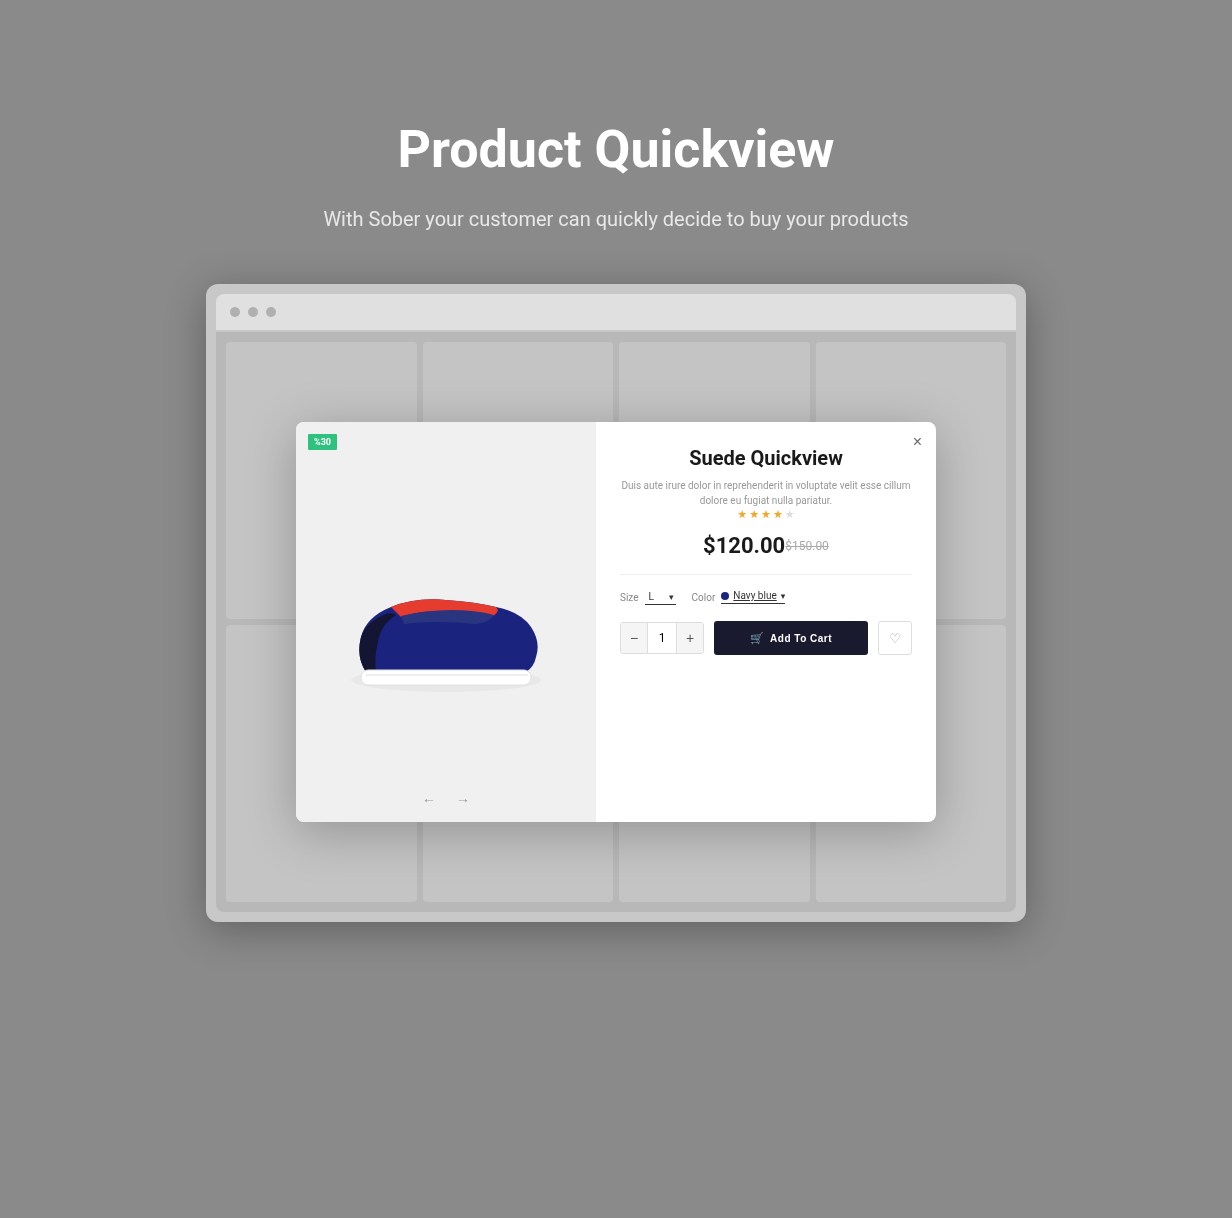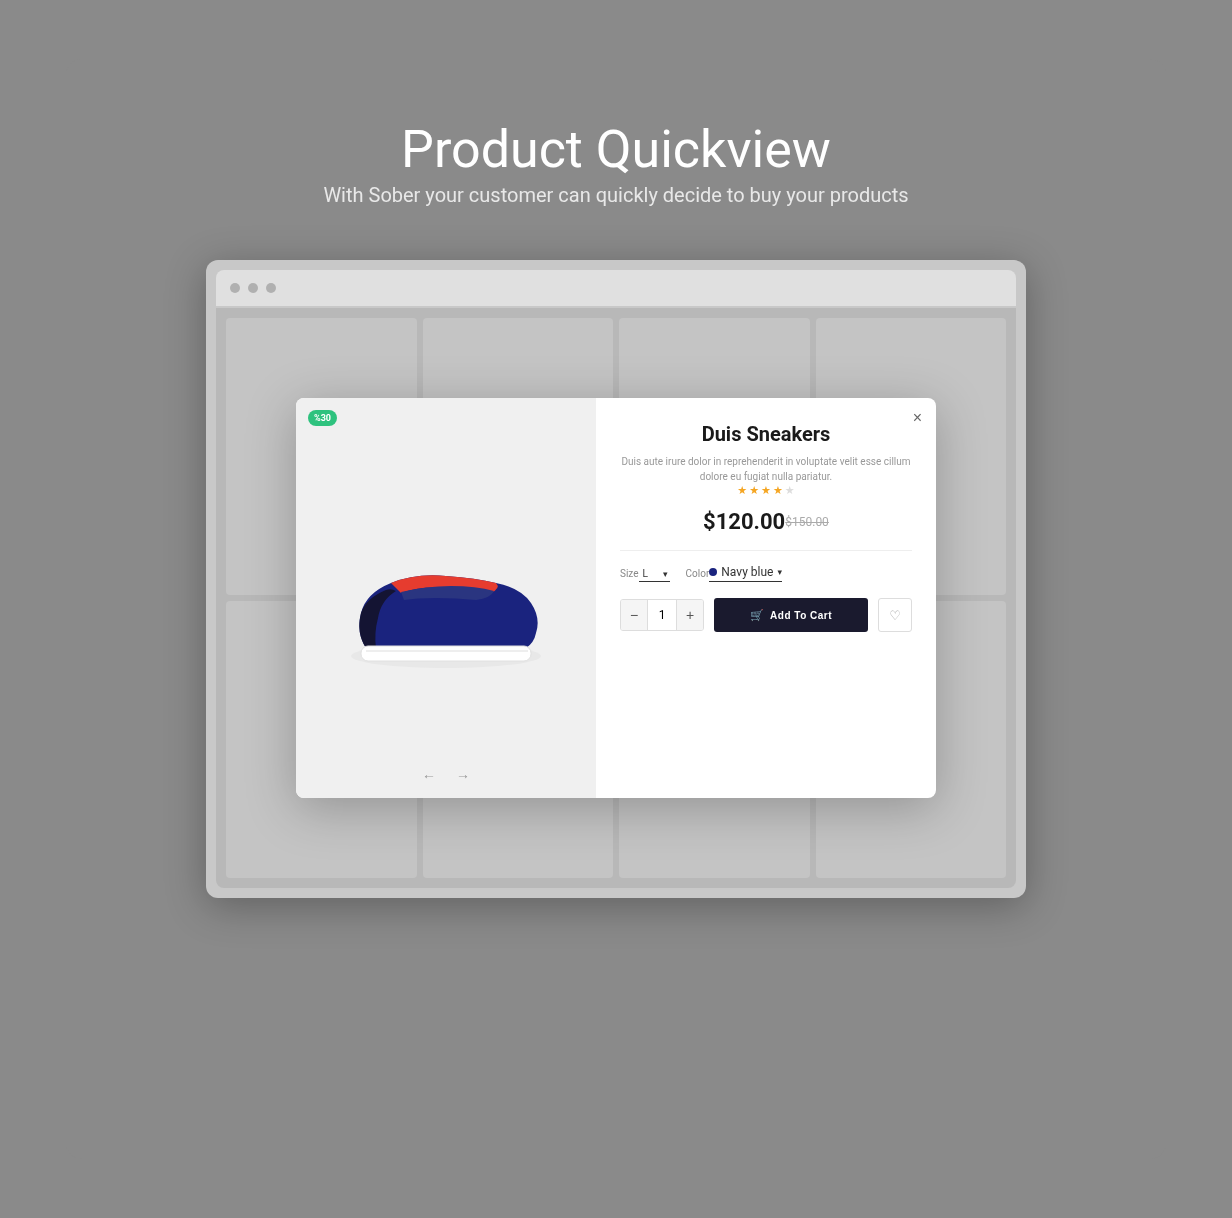--- a/index.html
+++ b/index.html
@@ -20,23 +20,24 @@
       background-color: #8a8a8a;
       border-radius: 16px;
       display: flex;
       flex-direction: column;
       align-items: center;
       padding: 60px 40px 60px;
     }
 
     .page-title {
       font-size: 52px;
-      font-weight: 400;
+      font-weight: 700;
       color: #ffffff;
       text-align: center;
+      margin-bottom: 24px;
     }
 
     .page-subtitle {
       font-size: 20px;
       color: #e8e8e8;
       text-align: center;
       max-width: 600px;
       line-height: 1.5;
       margin-bottom: 50px;
     }
@@ -129,21 +130,21 @@
 
     .sale-badge {
       position: absolute;
       top: 12px;
       left: 12px;
       background: #2ec27e;
       color: white;
       font-size: 9px;
       font-weight: 700;
       padding: 3px 6px;
-      border-radius: 8px;
+      border-radius: 1px;
     }
 
     .product-image-placeholder {
       width: 220px;
       height: 170px;
       display: flex;
       align-items: center;
       justify-content: center;
     }
 
@@ -250,20 +251,21 @@
     .options-row {
       display: flex;
       align-items: center;
       gap: 16px;
       margin-bottom: 16px;
     }
 
     .option-group {
       display: flex;
       align-items: center;
+      gap: 6px;
     }
 
     .option-label {
       font-size: 10px;
       color: #888;
     }
 
     .option-select {
       font-size: 10px;
       color: #333;
@@ -308,22 +310,23 @@
 
     .color-dot {
       width: 8px;
       height: 8px;
       border-radius: 50%;
       background: #1a237e;
       margin-right: 4px;
     }
 
     .color-value {
-      font-size: 12px;
+      font-size: 10px;
       color: #333;
+      text-decoration: underline;
     }
 
     .qty-cart-row {
       display: flex;
       align-items: center;
       gap: 10px;
       margin-bottom: 16px;
     }
 
     .qty-control {
@@ -468,21 +471,21 @@
               </svg>
             </div>
 
             <div class="image-nav">
               <span class="nav-arrow">←</span>
               <span class="nav-arrow">→</span>
             </div>
           </div>
 
           <div class="modal-info-panel">
-            <h2 class="product-name">Duis Sneakers</h2>
+            <h2 class="product-name">Suede Quickview</h2>
             <p class="product-desc">Duis aute irure dolor in reprehenderit in voluptate velit esse cillum dolore eu fugiat nulla pariatur.</p>
 
             <div class="stars">
               <span class="star">★</span>
               <span class="star">★</span>
               <span class="star">★</span>
               <span class="star">★</span>
               <span class="star empty">★</span>
             </div>
 

